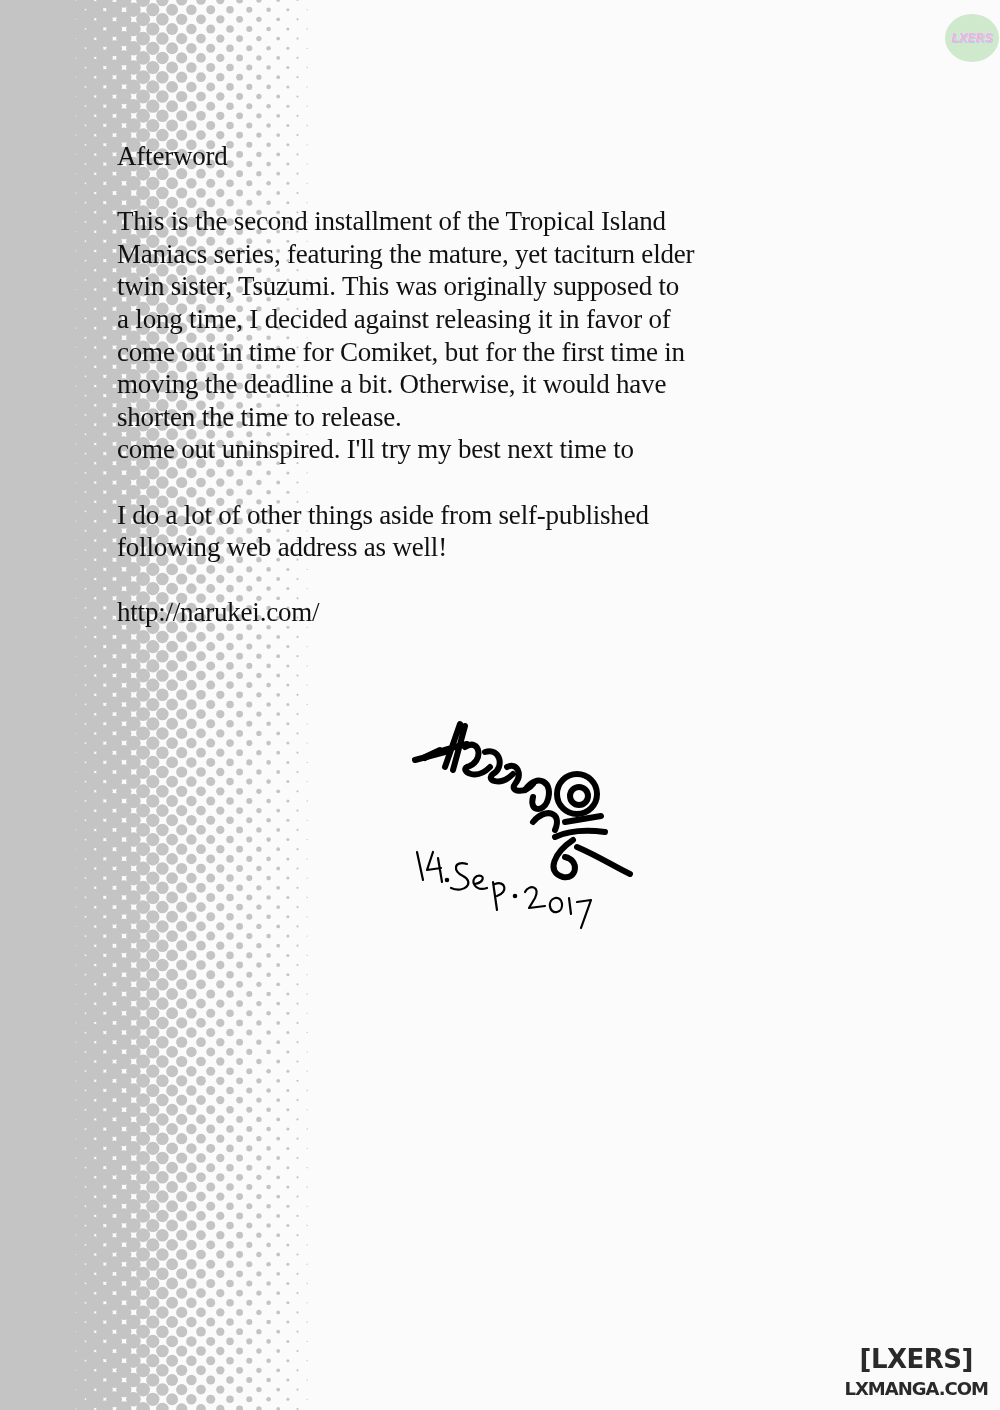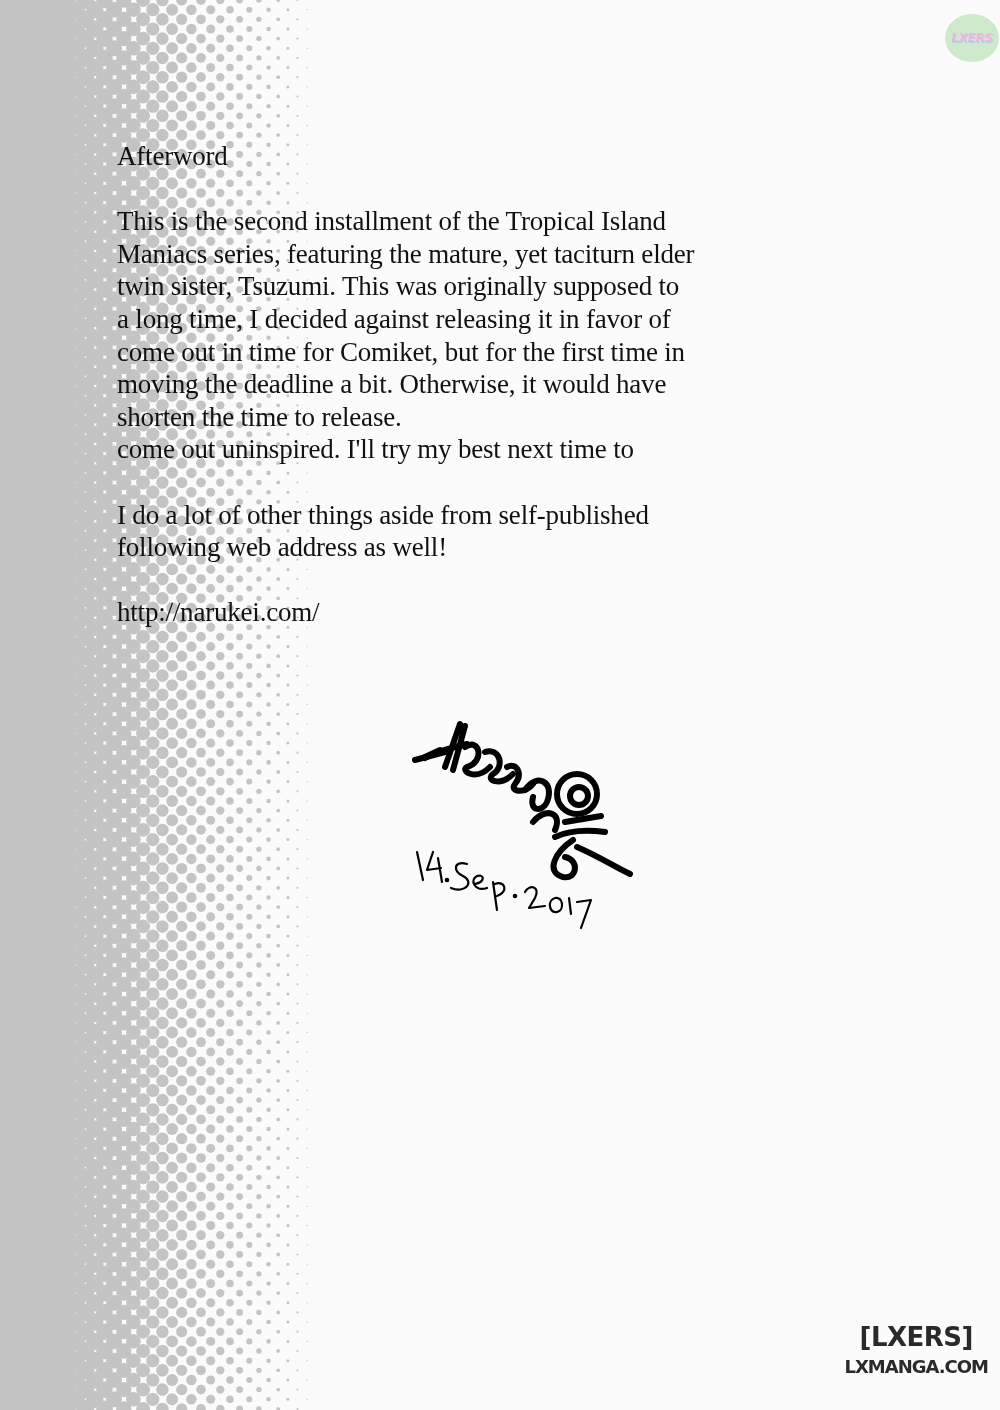--- a/index.html
+++ b/index.html
@@ -65,21 +65,21 @@
       font-weight: bold;
       font-style: italic;
       font-size: 12px;
       color: #e9a6d8;
       text-shadow: 0 0 1px #fff, 1px 1px 0 #9fc3e8;
       letter-spacing: -0.3px;
     }
     .watermark-footer {
       position: absolute;
       right: 12px;
-      bottom: 28px;
+      bottom: 6px;
       text-align: center;
       font-family: "DejaVu Sans", sans-serif;
       font-weight: bold;
       color: #2a2a2a;
       line-height: 30px;
     }
     .watermark-footer .wf-top {
       font-size: 26px;
       letter-spacing: -0.5px;
     }

